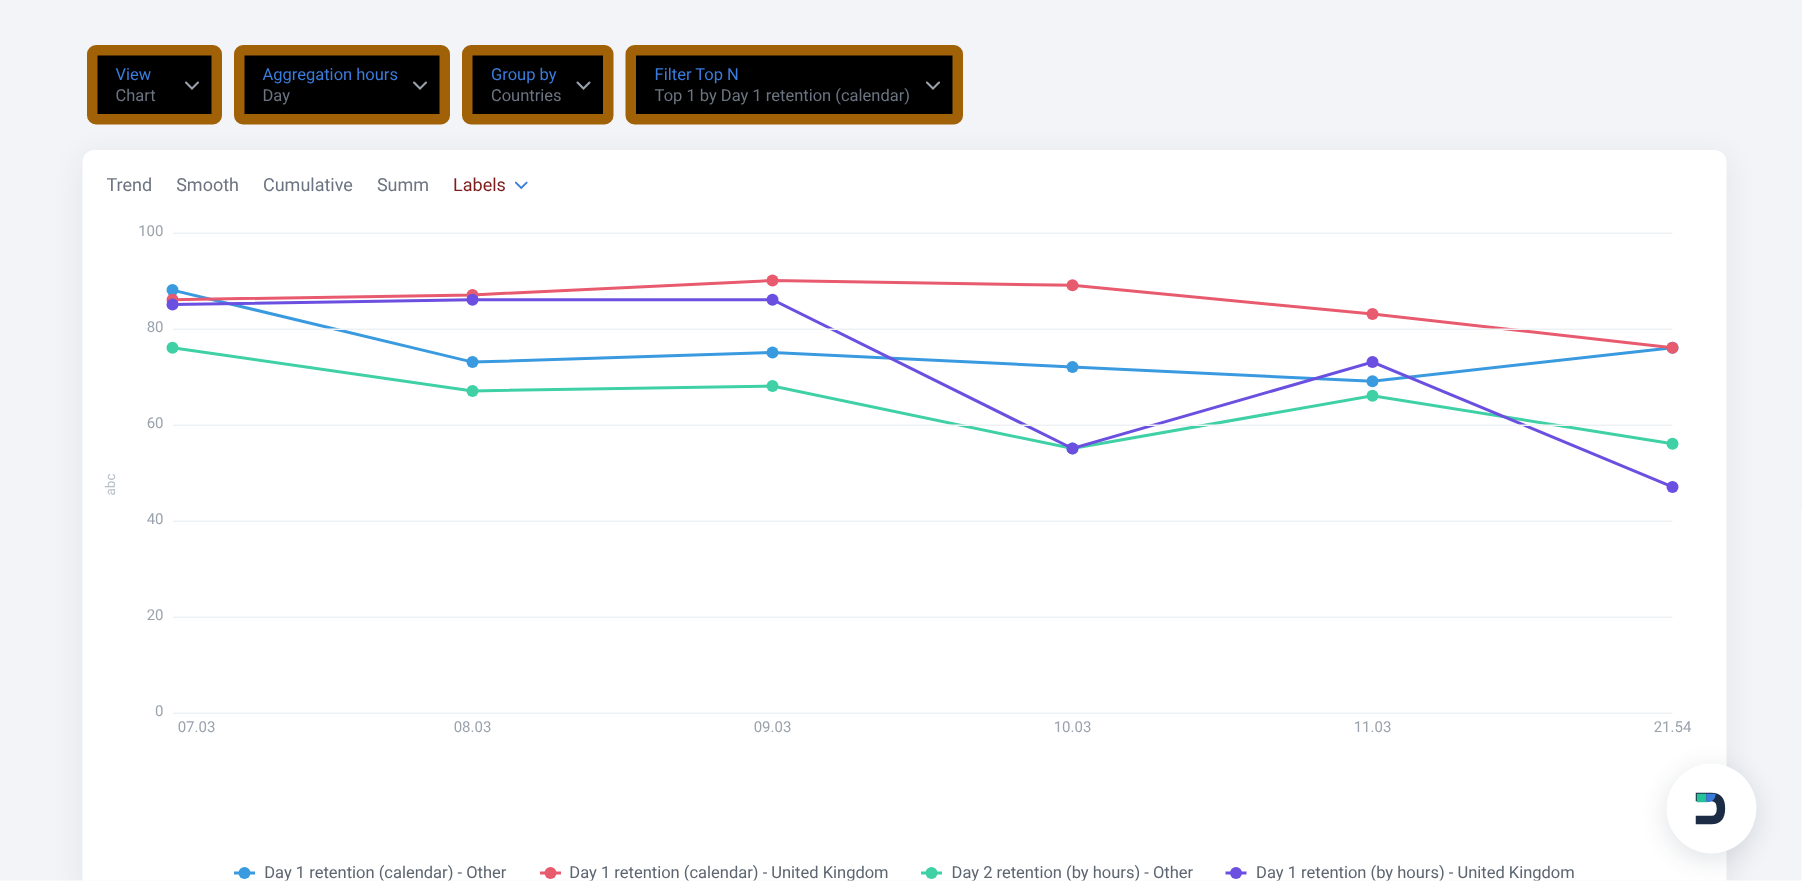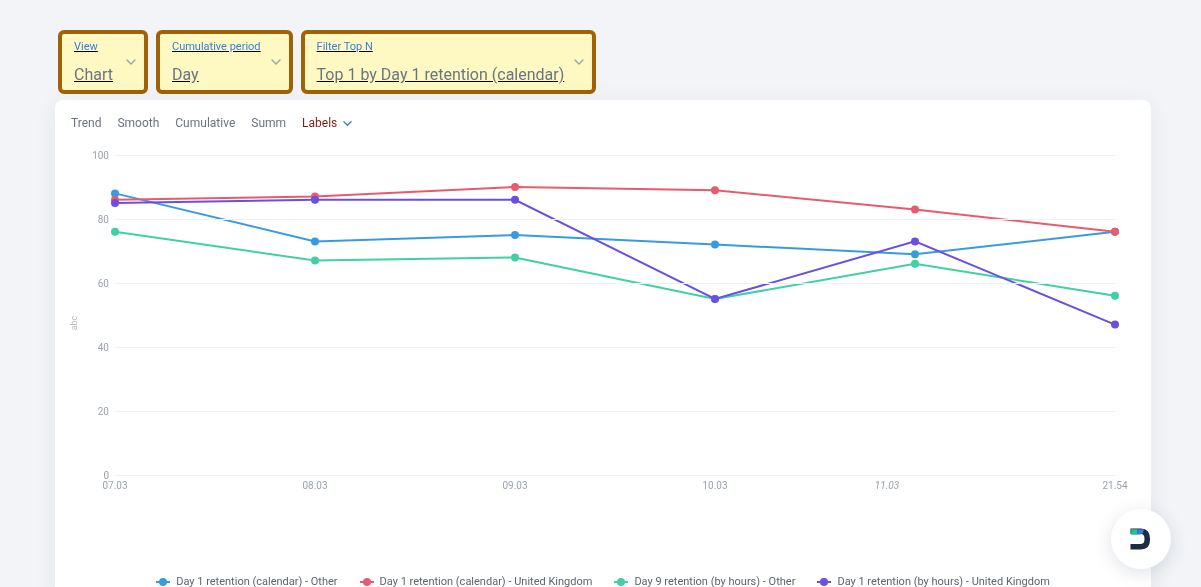--- a/index.html
+++ b/index.html
@@ -11,37 +11,36 @@
     height: 587px;
     overflow: hidden;
     position: relative;
   }
   .controls-row {
     display: flex;
     gap: 8px;
     padding: 30px 0 0 58px;
   }
   .pill {
-    background: #fef9c3;
-    border: 4px solid #a16207;
+    background: #000000;
+    border: 7px solid #a16207;
     border-radius: 6px;
     padding: 6px 28px 6px 12px;
     position: relative;
     min-width: 90px;
-    text-decoration: underline;
   }
   .pill-label {
     font-size: 11px;
     color: #3a7cdc;
     line-height: 1.2;
   }
   .pill-value {
-    font-size: 16px;
+    font-size: 11px;
     color: #6b7480;
-    margin-top: 12px;
+    margin-top: 1px;
   }
   .pill .chev {
     position: absolute;
     right: 8px;
     top: 50%;
     transform: translateY(-50%);
     color: #9aa2ad;
   }
   .chev svg { display:block; }
   .card {
@@ -156,22 +155,31 @@
   <div class="pill">
     <div class="pill-label">View</div>
     <div class="pill-value">Chart</div>
     <span class="chev">
         <svg width="10" height="10" viewBox="0 0 10 10">
           <path d="M1 3 L5 7 L9 3" stroke="currentColor" stroke-width="1.4" fill="none" stroke-linecap="round"></path>
         </svg>
       </span>
   </div>
   <div class="pill">
-    <div class="pill-label">Cumulative period</div>
+    <div class="pill-label">Aggregation hours</div>
     <div class="pill-value">Day</div>
+    <span class="chev">
+        <svg width="10" height="10" viewBox="0 0 10 10">
+          <path d="M1 3 L5 7 L9 3" stroke="currentColor" stroke-width="1.4" fill="none" stroke-linecap="round"></path>
+        </svg>
+      </span>
+  </div>
+  <div class="pill">
+    <div class="pill-label">Group by</div>
+    <div class="pill-value">Countries</div>
     <span class="chev">
         <svg width="10" height="10" viewBox="0 0 10 10">
           <path d="M1 3 L5 7 L9 3" stroke="currentColor" stroke-width="1.4" fill="none" stroke-linecap="round"></path>
         </svg>
       </span>
   </div>
   <div class="pill">
     <div class="pill-label">Filter Top N</div>
     <div class="pill-value">Top 1 by Day 1 retention (calendar)</div>
     <span class="chev">
@@ -233,40 +241,40 @@
       <div class="gridline" style="top: 256px;"></div>
       <div class="y-tick" style="top: 256px;">20</div>
       <div class="gridline" style="top: 192px;"></div>
       <div class="y-tick" style="top: 192px;">40</div>
       <div class="gridline" style="top: 128px;"></div>
       <div class="y-tick" style="top: 128px;">60</div>
       <div class="gridline" style="top: 64px;"></div>
       <div class="y-tick" style="top: 64px;">80</div>
       <div class="gridline" style="top: 0px;"></div>
       <div class="y-tick" style="top: 0px;">100</div>
-      <div class="x-tick" style="left: 0px; margin-top: 22px;">07.03</div>
+      <div class="x-tick" style="left: 16px; margin-top: 22px;">07.03</div>
       <div class="x-tick" style="left: 200px;">08.03</div>
       <div class="x-tick" style="left: 400px;">09.03</div>
       <div class="x-tick" style="left: 600px; margin-top: 48px;">10.03</div>
-      <div class="x-tick" style="left: 772px; font-style: italic;">11.03</div>
+      <div class="x-tick" style="left: 800px;">11.03</div>
       <div class="x-tick" style="left: 1000px;">21.54</div>
     </div>
 
   <div class="legend" id="legend">
       <div class="legend-item">
         <span class="legend-dot" style="color: rgb(58, 154, 224);"></span>
         <span>Day 1 retention (calendar) - Other</span>
       </div>
       <div class="legend-item">
         <span class="legend-dot" style="color: rgb(232, 91, 110);"></span>
         <span>Day 1 retention (calendar) - United Kingdom</span>
       </div>
       <div class="legend-item">
         <span class="legend-dot" style="color: rgb(63, 208, 166);"></span>
-        <span>Day 9 retention (by hours) - Other</span>
+        <span>Day 2 retention (by hours) - Other</span>
       </div>
       <div class="legend-item">
         <span class="legend-dot" style="color: rgb(107, 79, 224);"></span>
         <span>Day 1 retention (by hours) - United Kingdom</span>
       </div>
     </div>
 </div>
 
 <div class="logo-badge">
   <svg width="28" height="28" viewBox="0 0 40 40">

